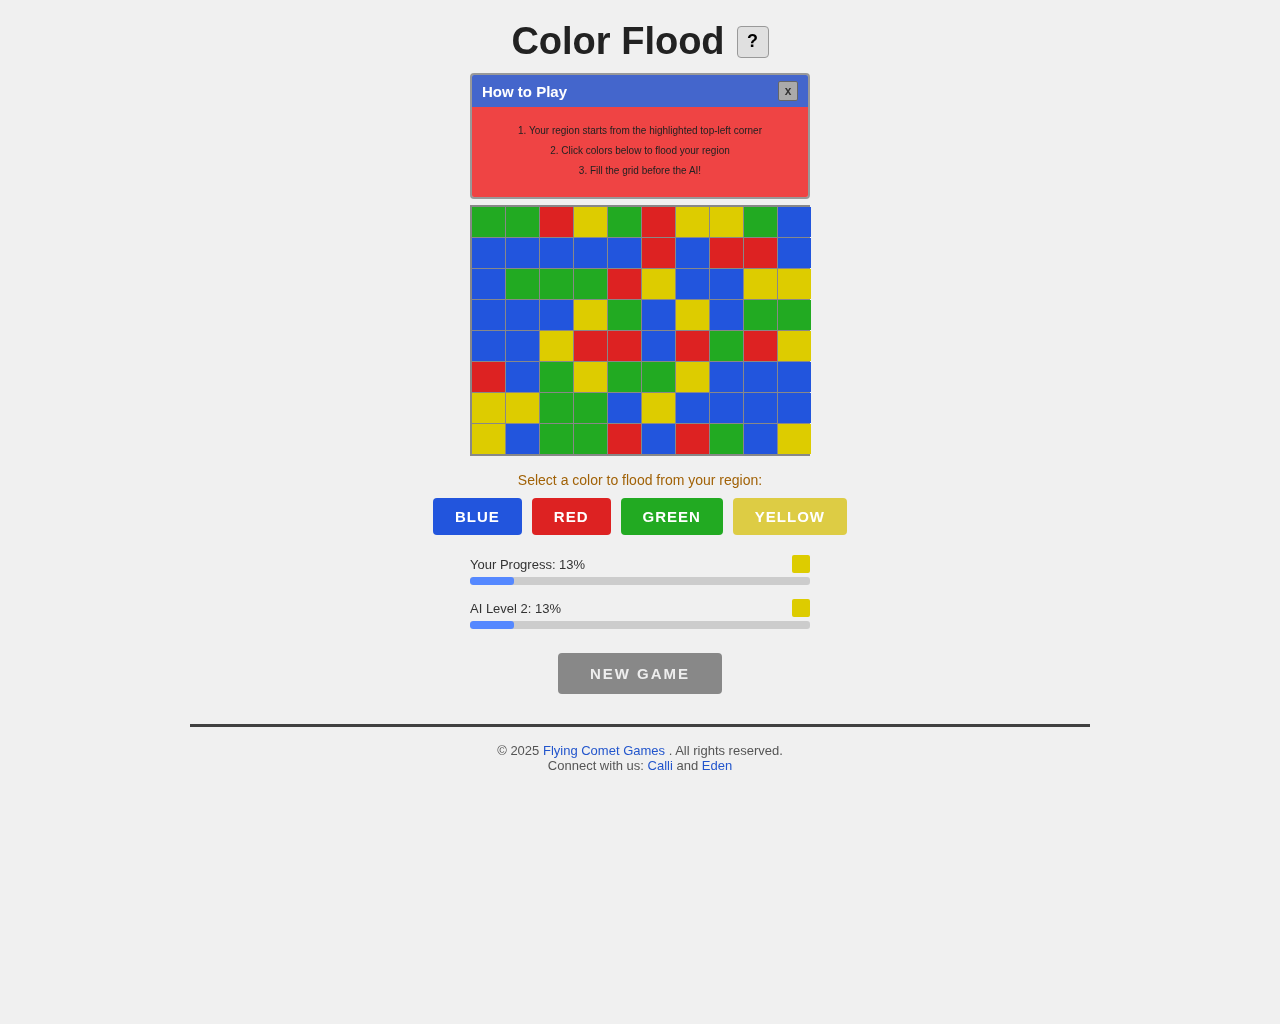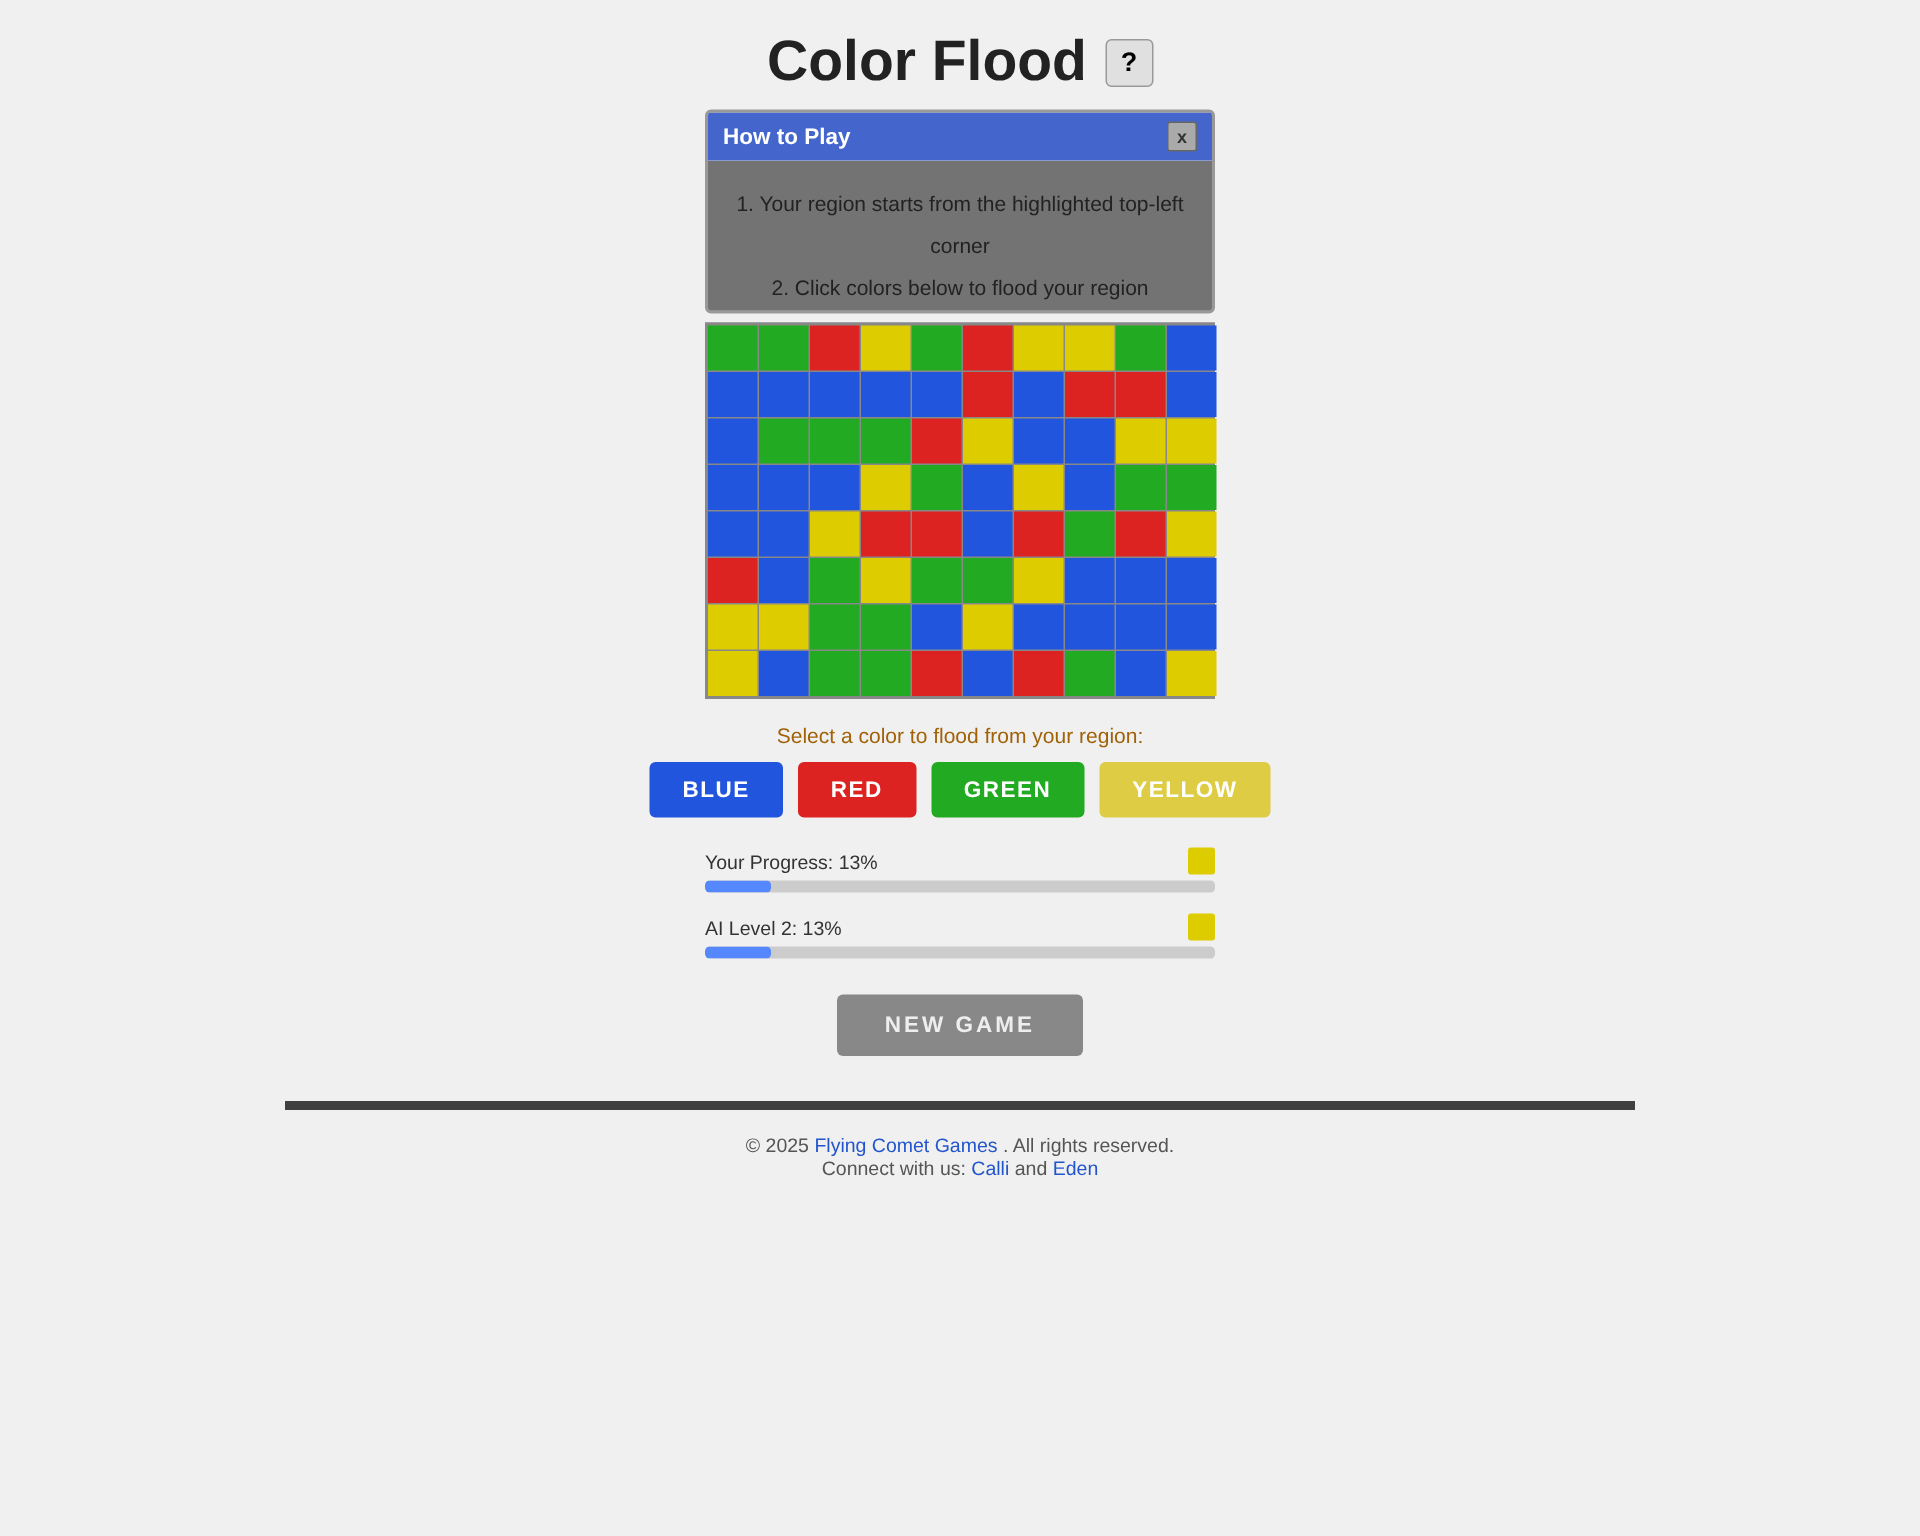--- a/index.html
+++ b/index.html
@@ -70,24 +70,24 @@
       font-size: 12px;
       cursor: pointer;
       display: flex;
       align-items: center;
       justify-content: center;
       color: #333;
       font-weight: bold;
     }
     #modal-body {
       padding: 14px 16px 16px;
-      font-size: 14px;
+      font-size: 10px;
       color: #222;
       line-height: 2;
-      background: #737373;
+      background: #ef4444;
     }
     #modal-body p {
       text-align: center;
     }
     #game-area {
       width: 340px;
     }
     #grid-container {
       display: grid;
       grid-template-columns: repeat(10, 33px);
@@ -173,21 +173,21 @@
       font-size: 15px;
       font-weight: bold;
       letter-spacing: 2px;
       cursor: pointer;
       margin-bottom: 30px;
     }
     footer {
       text-align: center;
       font-size: 13px;
       color: #555;
-      border-top: 6px solid #404040;
+      border-top: 3px solid #404040;
       width: 100%;
       padding: 16px 0 8px;
     }
     footer a {
       color: #2255cc;
       text-decoration: none;
     }
     .modal-scroll {
       max-height: 100px;
       overflow-y: auto;

